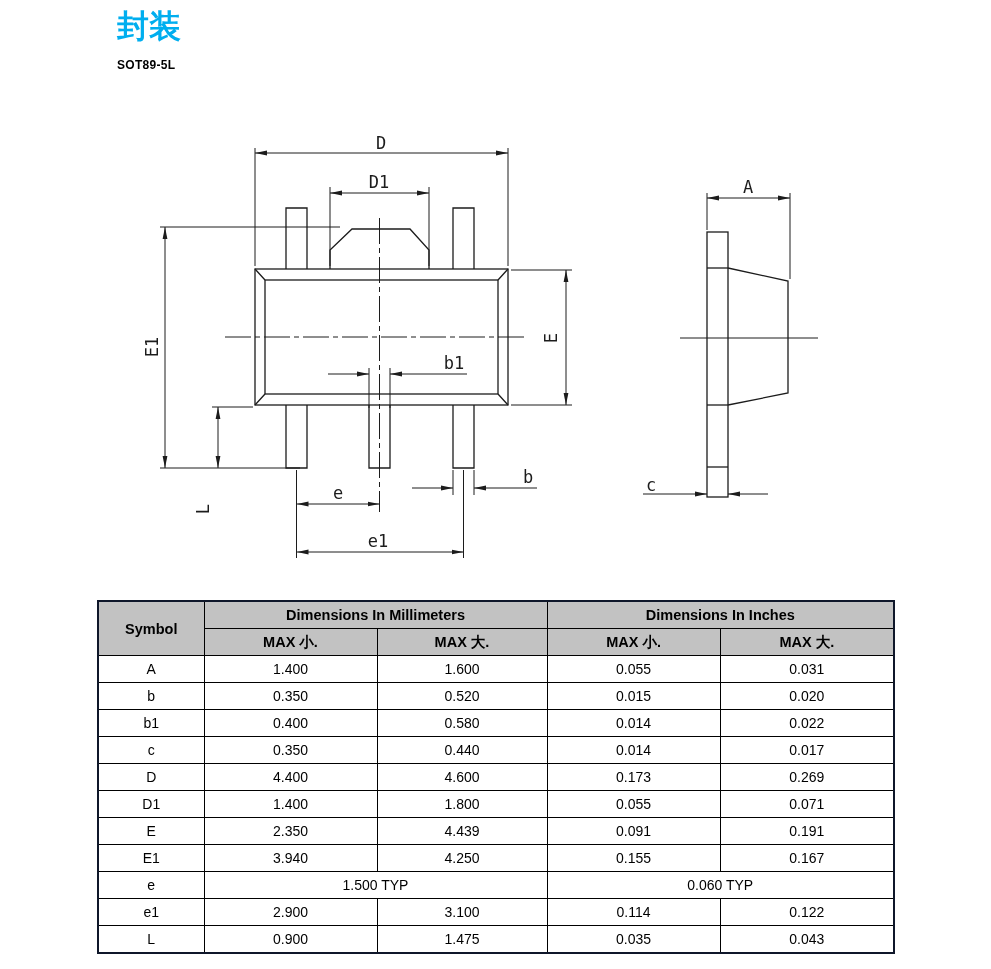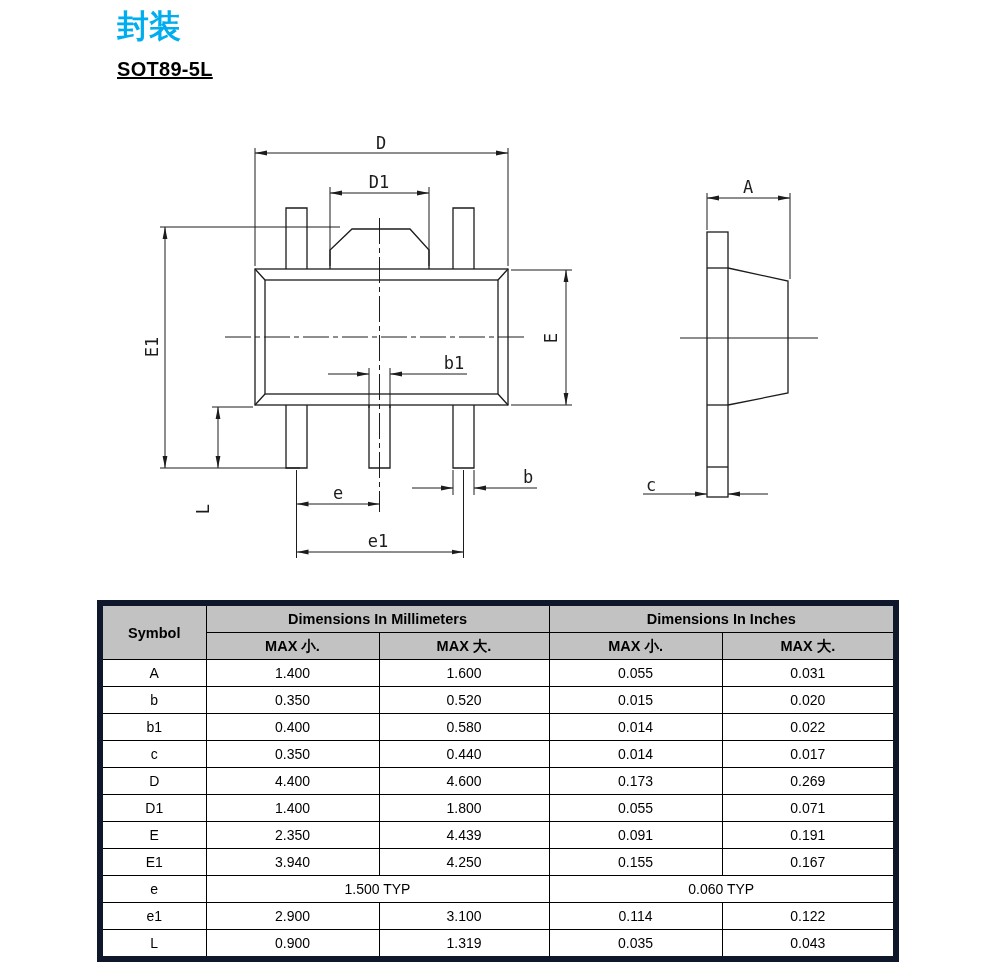--- a/index.html
+++ b/index.html
@@ -6,31 +6,31 @@
   body{
     width:991px;height:969px;position:relative;overflow:hidden;
     font-family:"Liberation Sans",sans-serif;color:#000;
   }
   .page-title{
     position:absolute;left:117px;top:12px;
     font-size:32px;font-weight:bold;line-height:28px;
   }
   .package-name{
     position:absolute;left:117px;top:58px;
-    font-size:20px;font-weight:bold;letter-spacing:.3px;text-decoration:underline;
+    font-size:12px;font-weight:bold;letter-spacing:.3px;
   }
   svg.drawing{position:absolute;left:0;top:0;}
   svg.drawing text{
     font-family:"DejaVu Sans Mono","Liberation Mono",monospace;
     font-size:17px;fill:#1c1c1c;
   }
   table.dims{
     position:absolute;left:97px;top:600px;width:796px;
     border-collapse:collapse;table-layout:fixed;
-    border:6px solid #0f172a;
+    border:2px solid #0f172a;
     font-size:14px;
   }
   table.dims td,table.dims th{
     border:1px solid #000;text-align:center;vertical-align:middle;
     padding:0;height:26px;font-weight:normal;overflow:hidden;white-space:nowrap;
   }
   table.dims th{background:#c2c2c2;font-weight:bold;font-size:14.5px;}
   table.dims tr.data-row td{height:26px;}
 </style>
 </head>
@@ -226,18 +226,18 @@
     <tr class="data-row">
       <td>e1</td>
       <td>2.900</td>
       <td>3.100</td>
       <td>0.114</td>
       <td>0.122</td>
     </tr>
     <tr class="data-row">
       <td>L</td>
       <td>0.900</td>
-      <td>1.319</td>
+      <td>1.475</td>
       <td>0.035</td>
       <td>0.043</td>
     </tr>
   </tbody>
 </table>
 
 </body></html>

